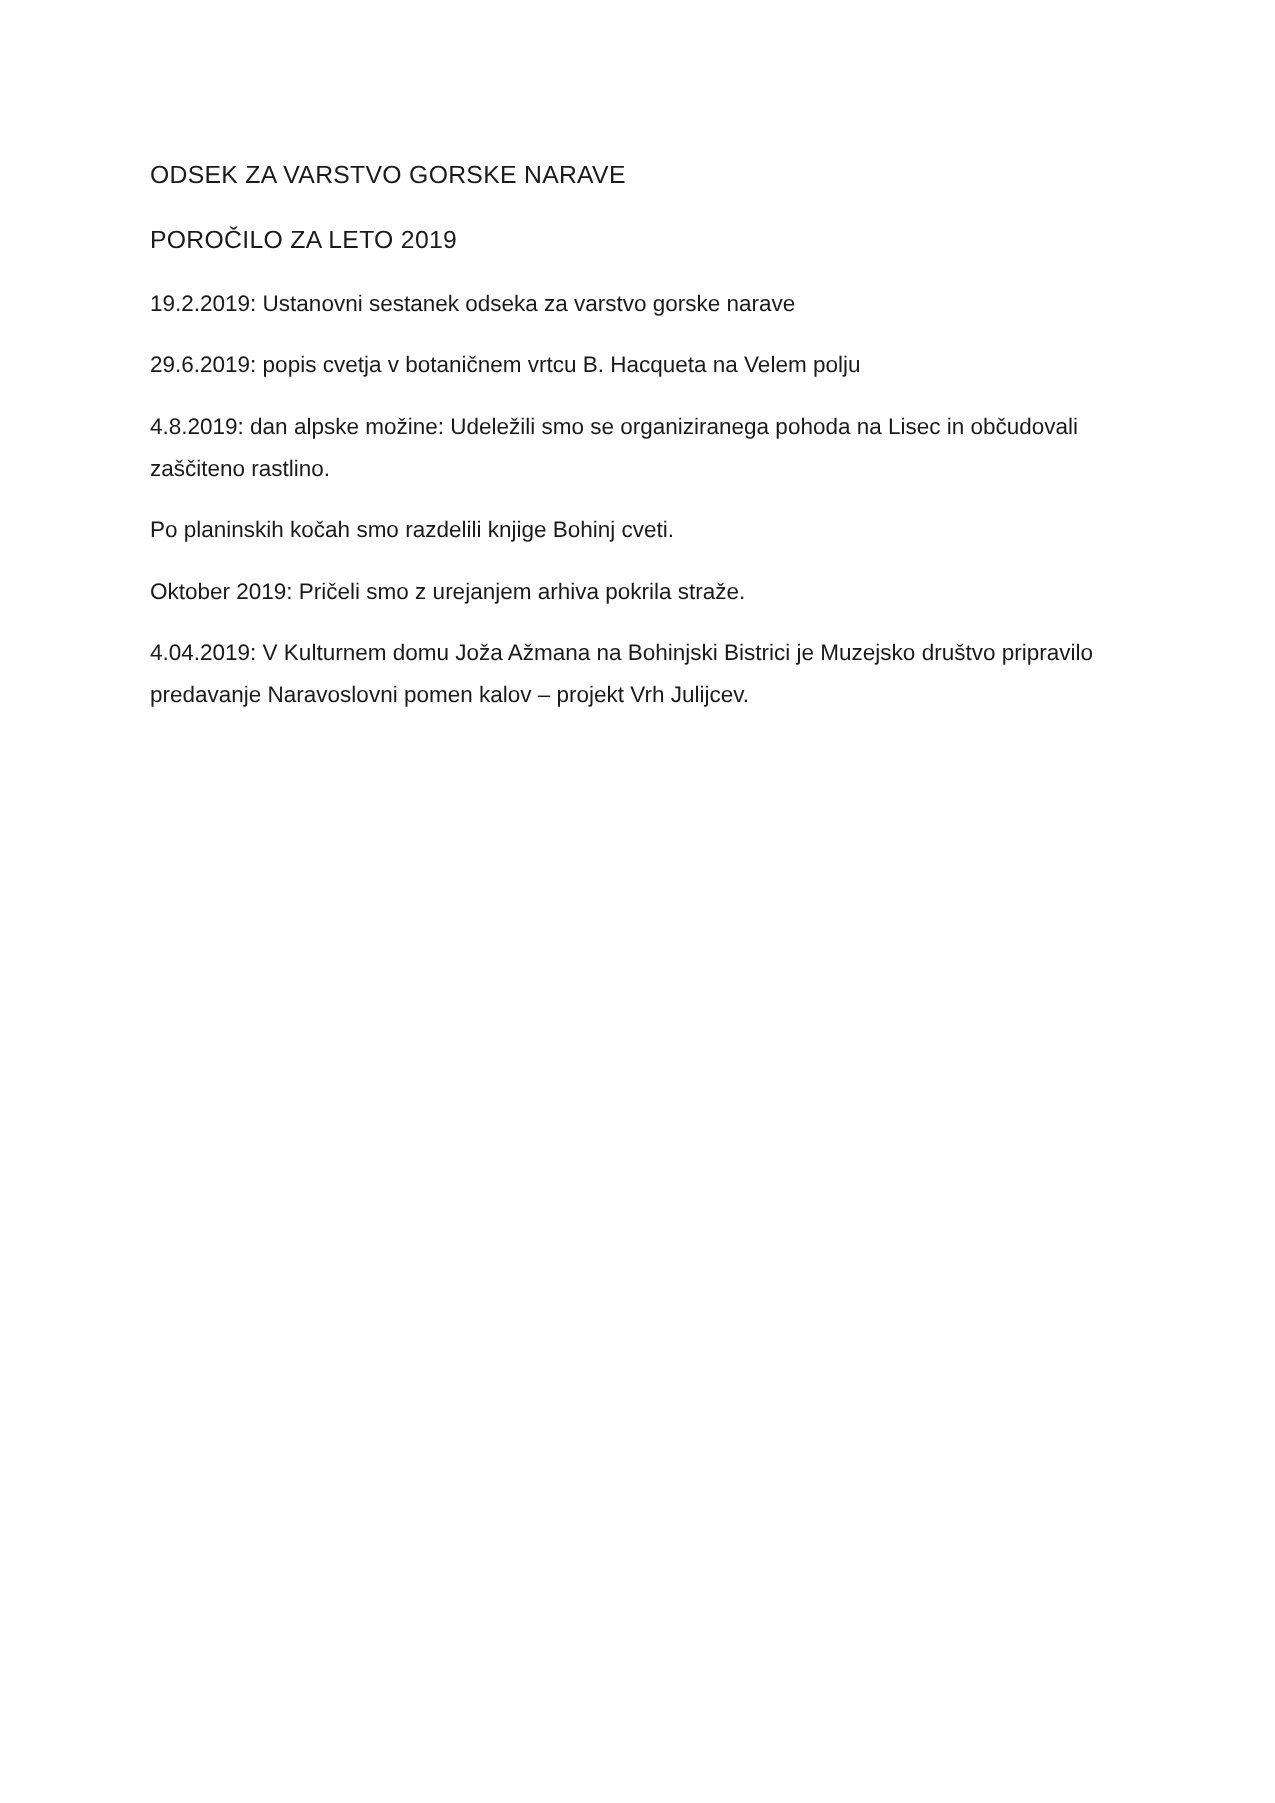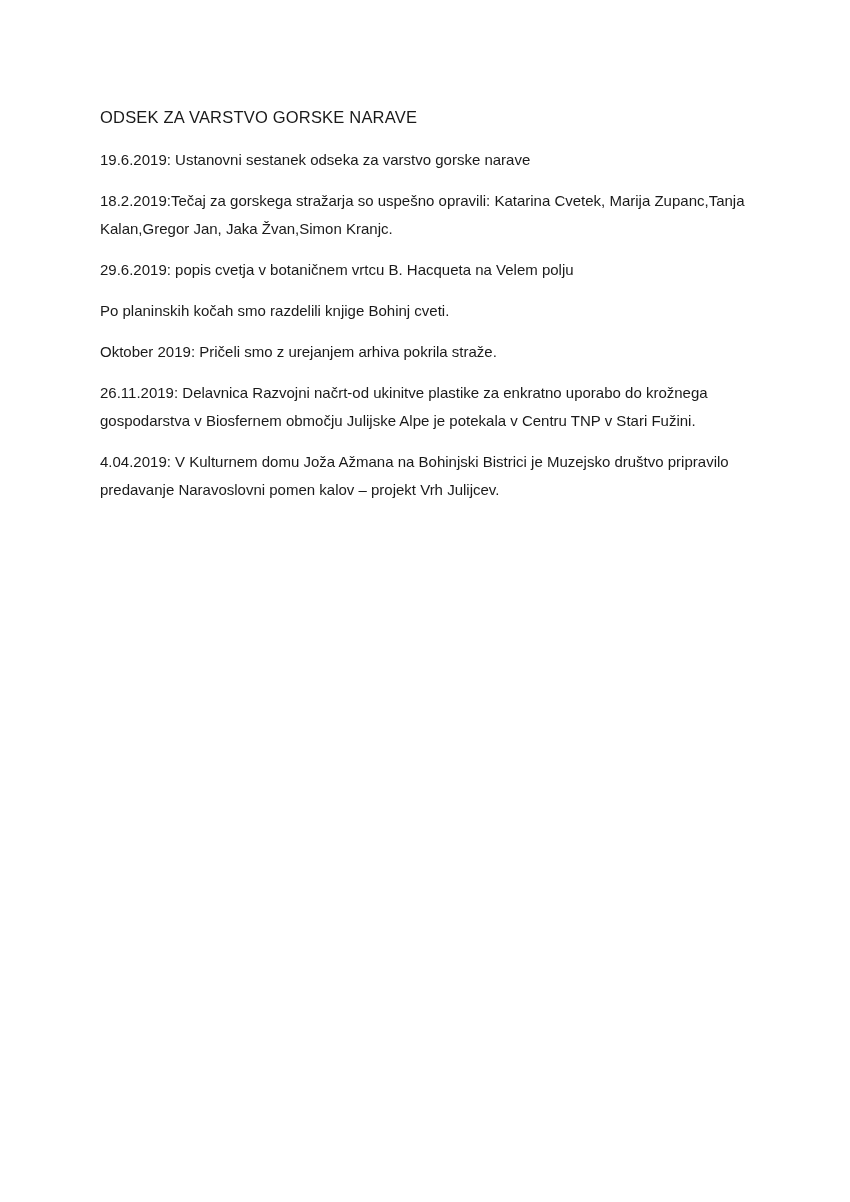--- a/index.html
+++ b/index.html
@@ -36,21 +36,21 @@
     margin: 0 0 13px 0;
     max-width: 648px;
     color: #1a1a1a;
   }
 </style>
 </head>
 <body>
 
 <div class="page">
   <h1 class="doc-heading">ODSEK ZA VARSTVO GORSKE NARAVE</h1>
+  <h2 class="doc-heading">POROČILO ZA LETO 2019</h2>
 
-  <p class="doc-paragraph">19.6.2019: Ustanovni sestanek odseka za varstvo gorske narave</p>
-  <p class="doc-paragraph">18.2.2019:Tečaj za gorskega stražarja so uspešno opravili: Katarina Cvetek, Marija Zupanc,Tanja Kalan,Gregor Jan, Jaka Žvan,Simon Kranjc.</p>
+  <p class="doc-paragraph">19.2.2019: Ustanovni sestanek odseka za varstvo gorske narave</p>
   <p class="doc-paragraph">29.6.2019: popis cvetja v botaničnem vrtcu B. Hacqueta na Velem polju</p>
+  <p class="doc-paragraph">4.8.2019: dan alpske možine: Udeležili smo se organiziranega pohoda na Lisec in občudovali zaščiteno rastlino.</p>
   <p class="doc-paragraph">Po planinskih kočah smo razdelili knjige Bohinj cveti.</p>
   <p class="doc-paragraph">Oktober 2019: Pričeli smo z urejanjem arhiva pokrila straže.</p>
-  <p class="doc-paragraph">26.11.2019: Delavnica Razvojni načrt-od ukinitve plastike za enkratno uporabo do krožnega gospodarstva v Biosfernem območju Julijske Alpe je potekala v Centru TNP v Stari Fužini.</p>
   <p class="doc-paragraph">4.04.2019: V Kulturnem domu Joža Ažmana na Bohinjski Bistrici je Muzejsko društvo pripravilo predavanje Naravoslovni pomen kalov – projekt Vrh Julijcev.</p>
 </div>
 
 </body></html>

